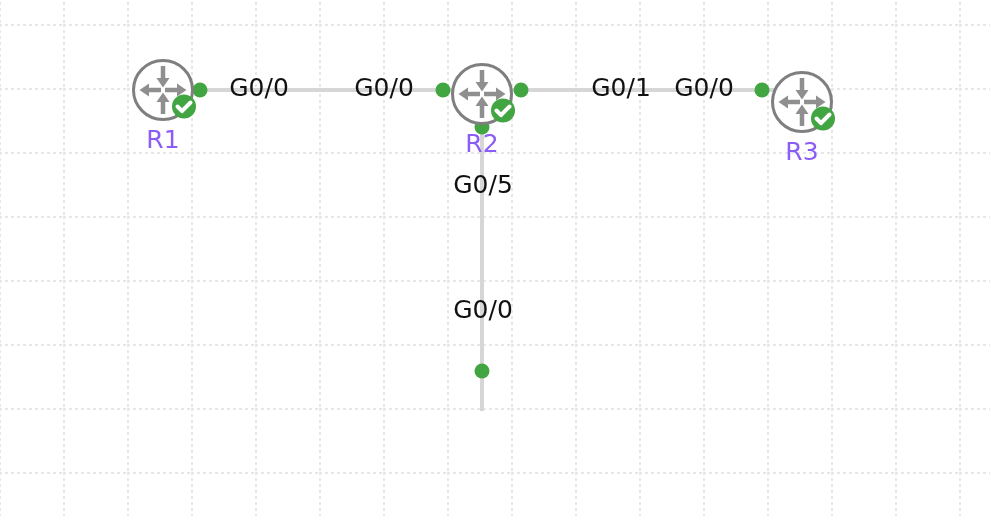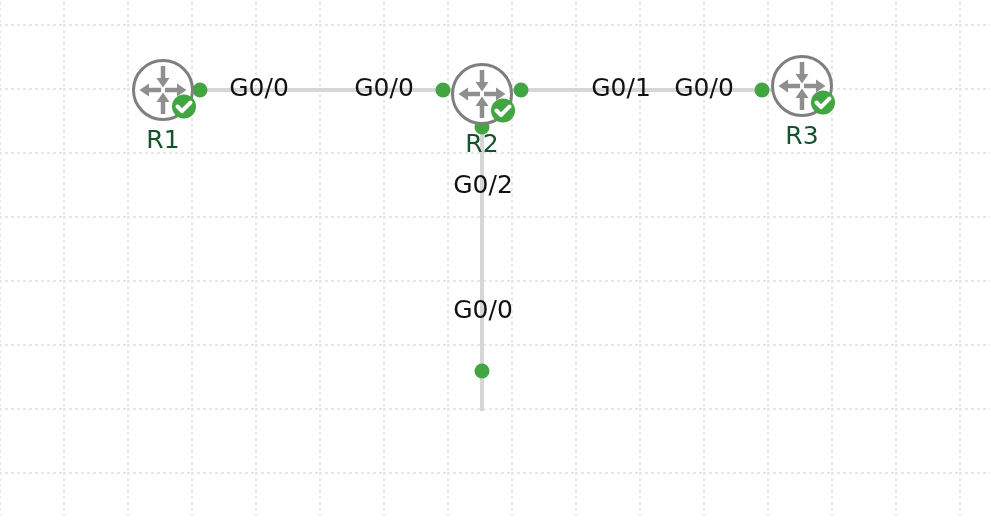--- a/index.html
+++ b/index.html
@@ -54,21 +54,21 @@
     stroke-linecap: round;
     stroke-linejoin: round;
   }
   .node-label {
     position: absolute;
     left: 50%;
     top: 72px;
     transform: translateX(-50%);
     font-size: 25px;
     line-height: 1.3;
-    color: #14532d;
+    color: #8b5cf6;
     white-space: nowrap;
     cursor: default;
   }
   .iface-label {
     position: absolute;
     transform: translate(-50%, -50%);
     font-size: 25px;
     line-height: 1.1;
     color: #111111;
     white-space: nowrap;
@@ -104,21 +104,21 @@
     <circle class="endpoint-dot" cx="521" cy="90" r="7.5"></circle>
     <circle class="endpoint-dot" cx="762" cy="90" r="7.5"></circle>
     <circle class="endpoint-dot" cx="482" cy="127" r="7.5"></circle>
     <circle class="endpoint-dot" cx="482" cy="371" r="7.5"></circle>
   </svg>
 
   <div class="iface-label" style="left:259px; top:88px;">G0/0</div>
   <div class="iface-label" style="left:384px; top:88px;">G0/0</div>
   <div class="iface-label" style="left:580px; top:88px;margin-left:41px;">G0/1</div>
   <div class="iface-label" style="left:704px; top:88px;">G0/0</div>
-  <div class="iface-label" style="left:483px; top:185px;">G0/2</div>
+  <div class="iface-label" style="left:483px; top:185px;">G0/5</div>
   <div class="iface-label" style="left:483px; top:310px;">G0/0</div>
 
   <div class="node nodes-layer" style="left:125px; top:52px;">
     <svg class="node-icon" width="76" height="76" viewBox="0 0 76 76">
       <circle class="ring" cx="38" cy="38" r="29.5"></circle>
       <g class="arrows">
         <line x1="38" y1="14" x2="38" y2="26"></line>
           <polygon points="31.5,26 44.5,26 38,35.5"></polygon>
         <line x1="38" y1="62" x2="38" y2="50"></line>
           <polygon points="31.5,50 44.5,50 38,40.5"></polygon>
@@ -149,21 +149,21 @@
           <polygon points="52,31.5 52,44.5 61.5,38"></polygon>
       </g>
       <g>
         <circle class="badge" cx="59" cy="54.5" r="12"></circle>
         <path class="check" d="M52.5 54.5 L57 59.2 L65.5 50.5"></path>
       </g>
     </svg>
     <div class="node-label">R2</div>
   </div>
 
-  <div class="node nodes-layer" style="left:764px; top:48px;">
+  <div class="node nodes-layer" style="left:764px; top:64px;">
     <svg class="node-icon" width="76" height="76" viewBox="0 0 76 76">
       <circle class="ring" cx="38" cy="38" r="29.5"></circle>
       <g class="arrows">
         <line x1="38" y1="14" x2="38" y2="26"></line>
           <polygon points="31.5,26 44.5,26 38,35.5"></polygon>
         <line x1="38" y1="62" x2="38" y2="50"></line>
           <polygon points="31.5,50 44.5,50 38,40.5"></polygon>
         <line x1="36" y1="38" x2="24" y2="38"></line>
           <polygon points="24,31.5 24,44.5 14.5,38"></polygon>
         <line x1="40" y1="38" x2="52" y2="38"></line>

